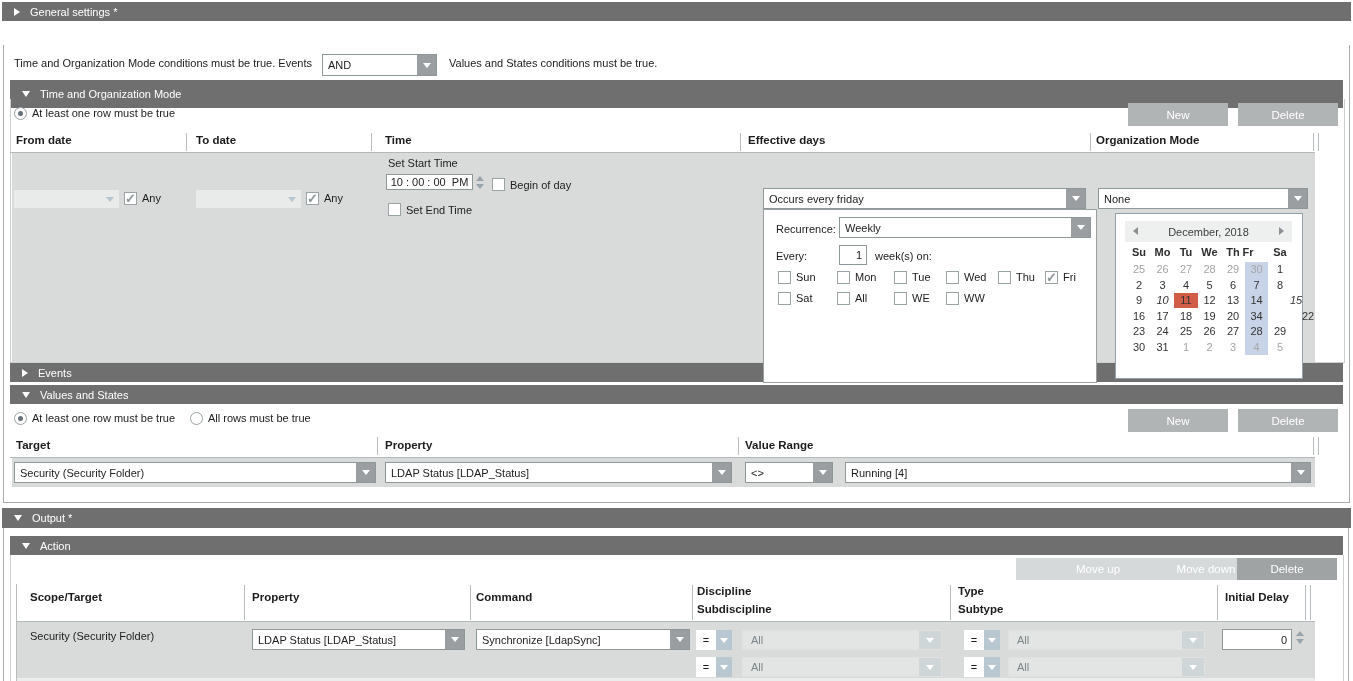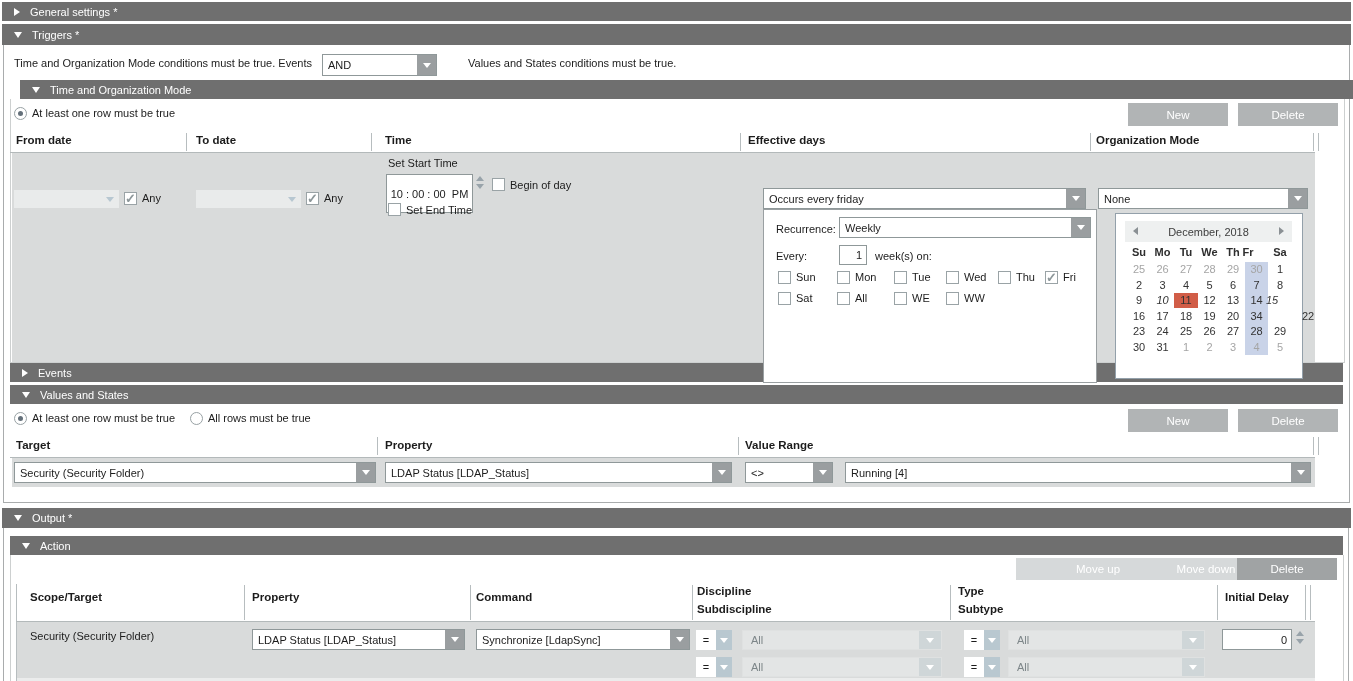--- a/index.html
+++ b/index.html
@@ -57,36 +57,32 @@
 </head>
 <body>
 
 <div id="page">
 
   <div class="bar" style="left:2px;top:2px;width:1349px;height:19px">
     <span class="tri-r"></span>
     <span>General settings *</span>
   </div>
 
-  <div class="bar" style="left:2px;top:24px;width:1349px;height:21px">
-    <span class="tri-d"></span>
-    <span>Triggers *</span>
-  </div>
   <div class="box" style="left:3px;top:45px;width:1345px;height:457px"></div>
 
   <div class="lbl" style="left:14px;top:57px">Time and Organization Mode conditions must be true. Events</div>
   <div class="combo" style="left:322px;top:54px;width:115px;height:22px">
     <span class="ct">AND</span>
     <span class="ca">
         <i></i>
       </span>
   </div>
-  <div class="lbl" style="left:468px;top:57px">Values and States conditions must be true.</div>
-
-  <div class="bar" style="left:20px;top:80px;width:1333px;height:19px">
+  <div class="lbl" style="left:449px;top:57px">Values and States conditions must be true.</div>
+
+  <div class="bar" style="left:10px;top:80px;width:1333px;height:28px">
     <span class="tri-d"></span>
     <span>Time and Organization Mode</span>
   </div>
   <div class="subbox" style="left:10px;top:99px;width:1333px;height:263px"></div>
 
   <span class="radio on" style="left:14px;top:107px"></span>
   <div class="lbl" style="left:32px;top:107px">At least one row must be true</div>
   <div class="btn" style="left:1128px;top:103px;width:100px;height:23px">New</div>
   <div class="btn" style="left:1238px;top:103px;width:100px;height:23px">Delete</div>
 
@@ -117,21 +113,21 @@
   <div class="combo flat" style="left:196px;top:190px;width:105px;height:18px">
     <span class="ct"></span>
     <span class="ca">
         <i></i>
       </span>
   </div>
   <span class="chk on" style="left:306px;top:192px"></span>
   <div class="lbl" style="left:324px;top:192px">Any</div>
 
   <div class="lbl" style="left:388px;top:157px">Set Start Time</div>
-  <div class="input ctr" style="left:386px;top:174px;width:87px;height:39px">10 : 00 : 00  PM</div>
+  <div class="input ctr" style="left:386px;top:174px;width:87px;height:16px">10 : 00 : 00  PM</div>
   <div class="spin" style="left:476px;top:176px">
       <i class="u"></i>
       <i class="d"></i>
     </div>
   <span class="chk" style="left:492px;top:178px"></span>
   <div class="lbl" style="left:510px;top:179px">Begin of day</div>
   <span class="chk" style="left:388px;top:203px"></span>
   <div class="lbl" style="left:406px;top:204px">Set End Time</div>
 
   <div class="combo" style="left:763px;top:188px;width:323px;height:21px">
@@ -209,21 +205,21 @@
       <div class="cal-cell" style="left: 81.5px; top: 63.5px;">5</div>
       <div class="cal-cell" style="left: 105px; top: 63.5px;">6</div>
       <div class="cal-cell" style="left: 128.5px; top: 63.5px;">7</div>
       <div class="cal-cell" style="left: 152px; top: 63.5px;">8</div>
       <div class="cal-cell" style="left: 11px; top: 79px;">9</div>
       <div class="cal-cell" style="left: 34.5px; top: 79px; font-style: italic;">10</div>
       <div class="cal-cell t" style="left: 58px; top: 79px;">11</div>
       <div class="cal-cell" style="left: 81.5px; top: 79px;">12</div>
       <div class="cal-cell" style="left: 105px; top: 79px;">13</div>
       <div class="cal-cell" style="left: 128.5px; top: 79px;">14</div>
-      <div class="cal-cell" style="left: 144px; top: 79px; font-style: italic;">15</div>
+      <div class="cal-cell" style="left: 168px; top: 79px; font-style: italic;">15</div>
       <div class="cal-cell" style="left: 11px; top: 94.5px;">16</div>
       <div class="cal-cell" style="left: 34.5px; top: 94.5px;">17</div>
       <div class="cal-cell" style="left: 58px; top: 94.5px;">18</div>
       <div class="cal-cell" style="left: 81.5px; top: 94.5px;">19</div>
       <div class="cal-cell" style="left: 105px; top: 94.5px;">20</div>
       <div class="cal-cell" style="left: 128.5px; top: 94.5px;">34</div>
       <div class="cal-cell" style="left: 152px; top: 94.5px; margin-left: 28px;">22</div>
       <div class="cal-cell" style="left: 11px; top: 110px;">23</div>
       <div class="cal-cell" style="left: 34.5px; top: 110px;">24</div>
       <div class="cal-cell" style="left: 58px; top: 110px;">25</div>

